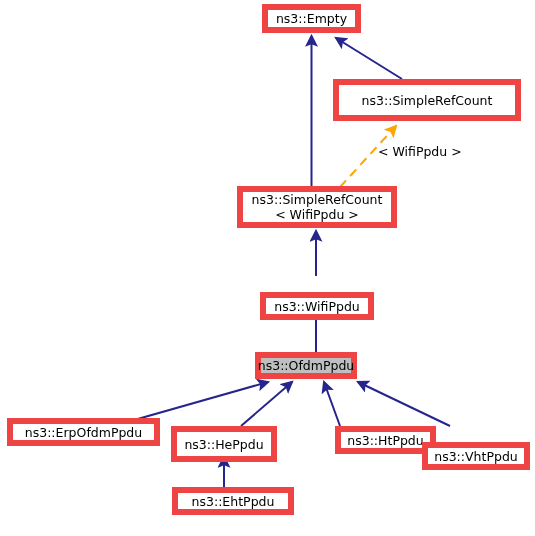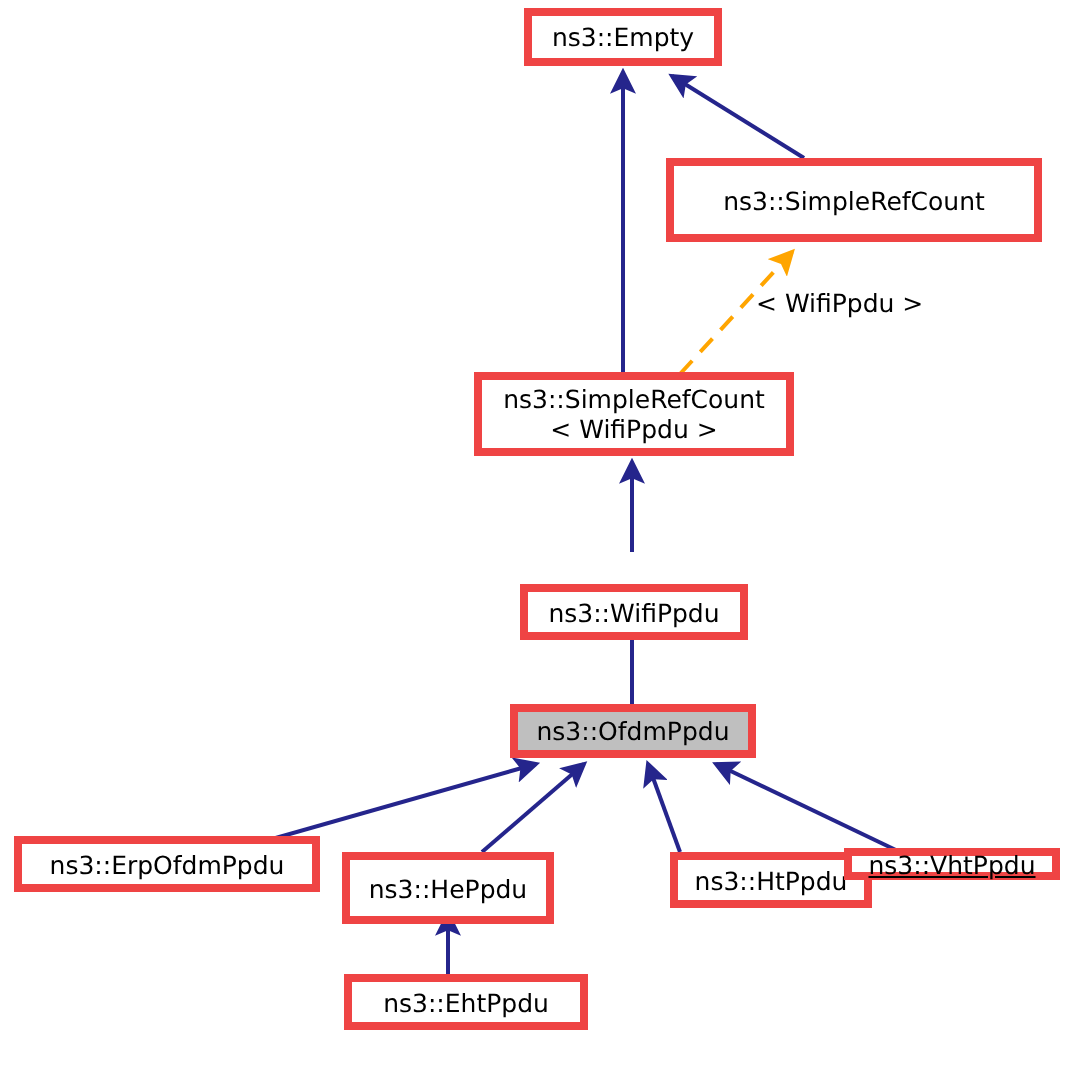--- a/index.html
+++ b/index.html
@@ -19,21 +19,21 @@
     position: absolute;
     left: 0;
     top: 0;
     width: 535px;
     height: 536px;
     pointer-events: none;
   }
   .node {
     position: absolute;
     box-sizing: border-box;
-    border: 4px solid #ef4444;
+    border: 6px solid #ef4444;
     background: #ffffff;
     display: flex;
     flex-direction: column;
     align-items: center;
     justify-content: center;
     text-align: center;
     color: #000000;
     font-size: 12.5px;
     line-height: 15px;
     white-space: nowrap;
@@ -100,37 +100,37 @@
 
   <div class="node" style="left:237px; top:186px; width:160px; height:42px;">
     <span>ns3::SimpleRefCount</span>
     <span class="line2">&lt; WifiPpdu &gt;</span>
   </div>
 
   <div class="node" style="left:260px; top:276px; width:114px; height:28px;margin-top:16px;">
     <span>ns3::WifiPpdu</span>
   </div>
 
-  <div class="node highlight" style="left:255px; top:352px; width:123px; height:27px;">
+  <div class="node highlight" style="left:255px; top:352px; width:102px; height:27px;">
     <span>ns3::OfdmPpdu</span>
   </div>
 
   <div class="node" style="left:7px; top:418px; width:153px; height:28px;">
     <span>ns3::ErpOfdmPpdu</span>
   </div>
 
   <div class="node" style="left:171px; top:426px; width:106px; height:36px;">
     <span>ns3::HePpdu</span>
   </div>
 
   <div class="node" style="left:299px; top:426px; width:101px; height:28px;margin-left:36px;">
     <span>ns3::HtPpdu</span>
   </div>
 
-  <div class="node" style="left:422px; top:424px; width:108px; height:16px;text-decoration:underline;">
+  <div class="node" style="left:422px; top:442px; width:108px; height:28px;">
     <span>ns3::VhtPpdu</span>
   </div>
 
   <div class="node" style="left:172px; top:487px; width:122px; height:28px;">
     <span>ns3::EhtPpdu</span>
   </div>
 
   <div class="edge-label" style="left:378px; top:144px;">&lt; WifiPpdu &gt;</div>
 
 </div>

